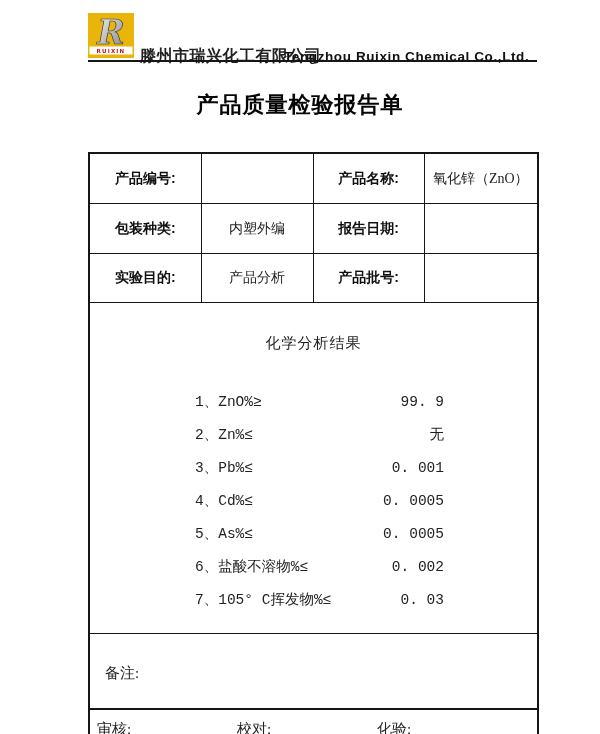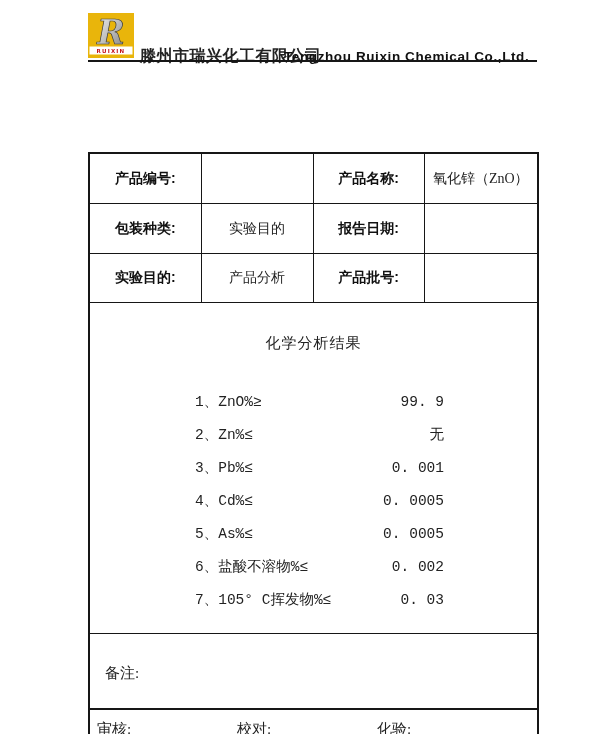--- a/index.html
+++ b/index.html
@@ -96,38 +96,39 @@
       <rect x="0" y="0" width="46" height="45" fill="#E9B50B"></rect>
       <text x="23" y="31" text-anchor="middle" font-family="DejaVu Serif, serif" font-style="italic" font-weight="bold" font-size="33" fill="url(#silverGrad)" stroke="#3a3a3a" stroke-width="0.7">R</text>
       <rect x="1.5" y="33.5" width="43" height="8" fill="#ffffff"></rect>
       <text x="23" y="40.2" text-anchor="middle" font-family="DejaVu Sans, sans-serif" font-weight="bold" font-size="5.5" letter-spacing="1.2" fill="#C5161D">RUIXIN</text>
     </svg>
     <span class="company-cn">滕州市瑞兴化工有限公司</span>
     <span class="company-en">Tengzhou Ruixin Chemical Co.,Ltd.</span>
   </div>
   <div class="hdr-rule"></div>
 
+  <div class="doc-title">产品质量检验报告单</div>
 
   <table class="report">
     <colgroup>
       <col style="width:112px">
         <col style="width:112px">
         <col style="width:111px">
         <col style="width:114px">
     </colgroup>
     <tbody>
       <tr class="r-tall">
         <td class="lbl">产品编号:</td>
         <td class="val"></td>
         <td class="lbl">产品名称:</td>
         <td class="val">氧化锌（ZnO）</td>
       </tr>
       <tr class="r-tall">
         <td class="lbl">包装种类:</td>
-        <td class="val">实验目的</td>
+        <td class="val">内塑外编</td>
         <td class="lbl">报告日期:</td>
         <td class="val"></td>
       </tr>
       <tr class="r-mid">
         <td class="lbl">实验目的:</td>
         <td class="val">产品分析</td>
         <td class="lbl">产品批号:</td>
         <td class="val"></td>
       </tr>
 

